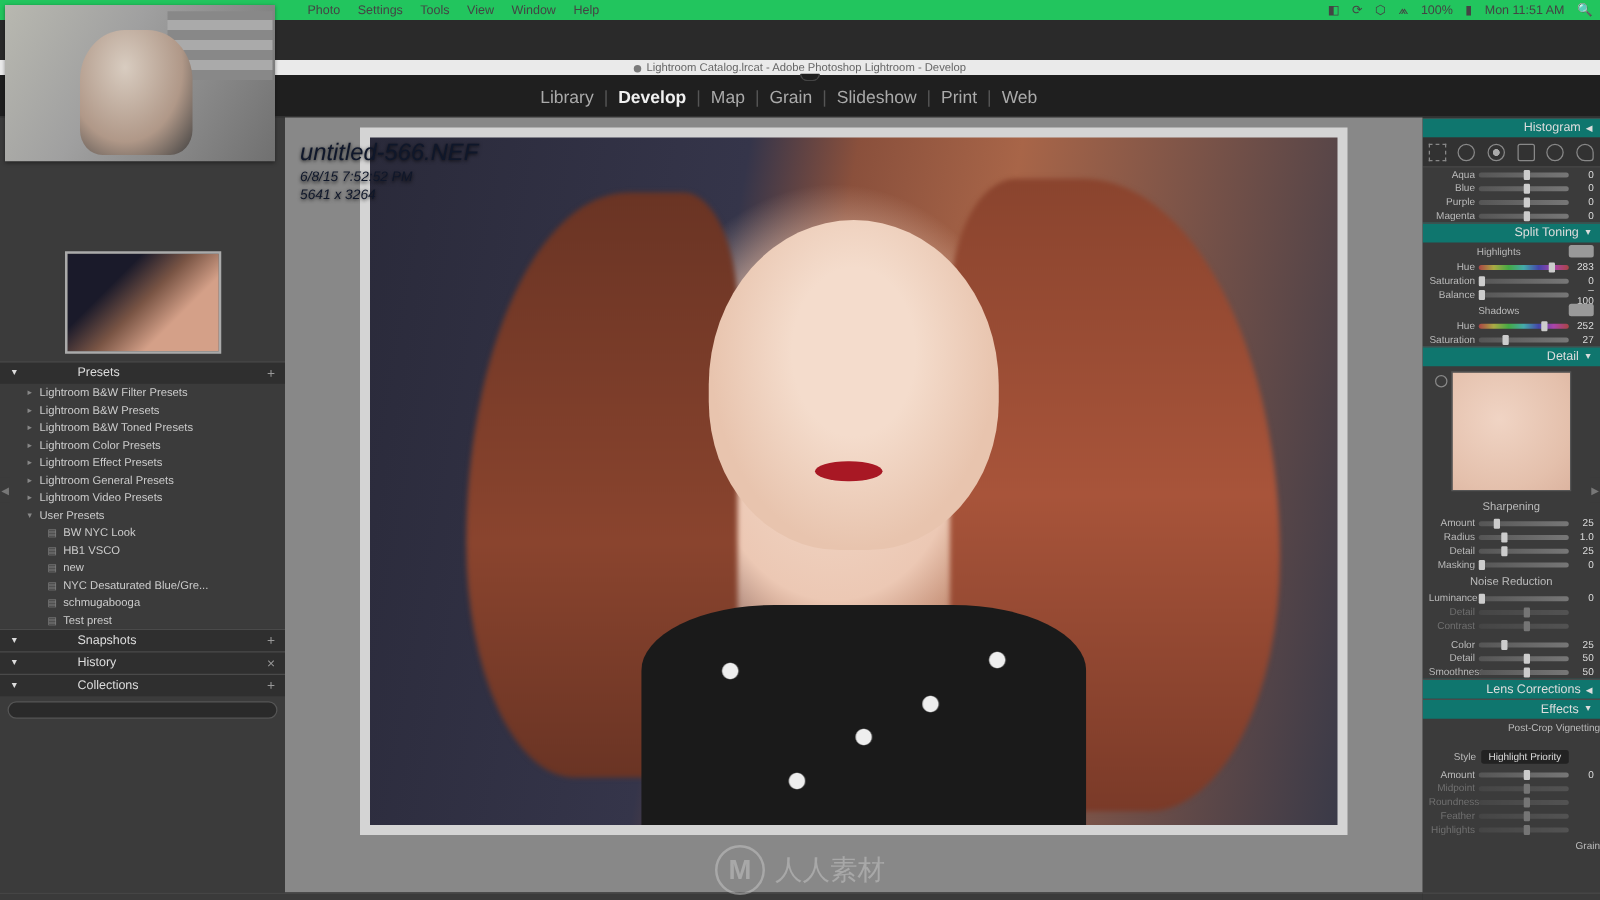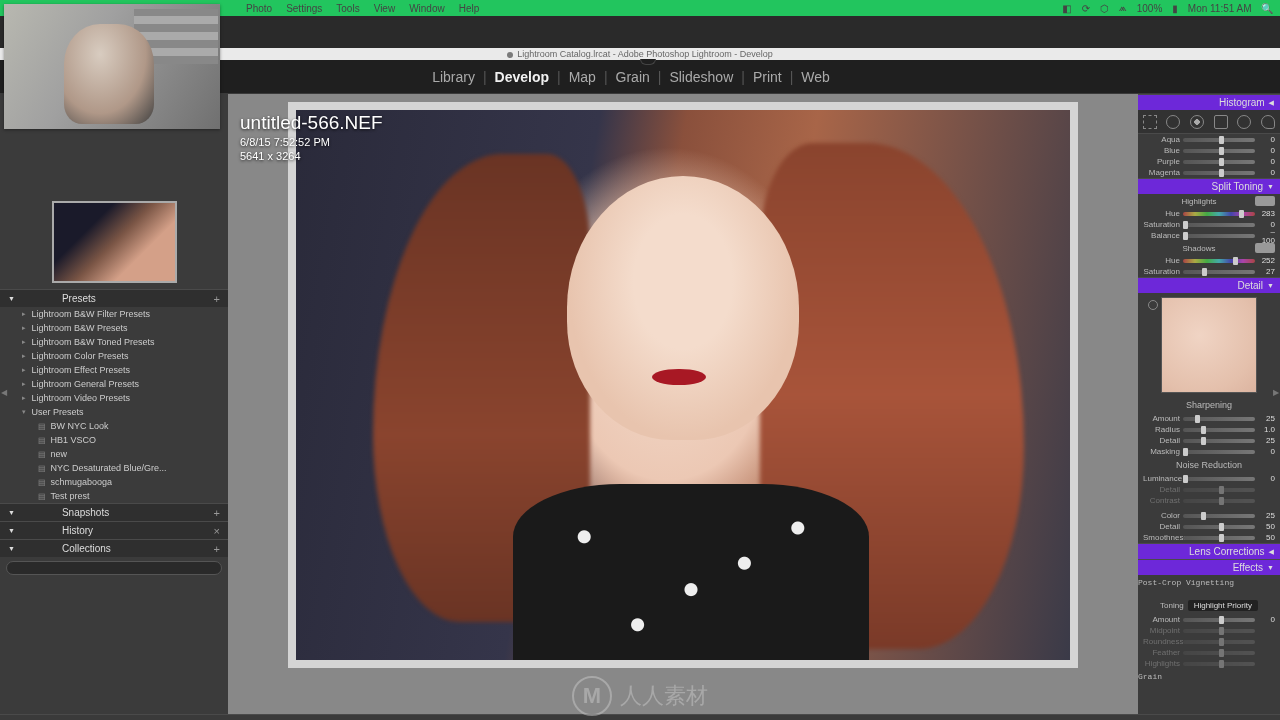--- a/index.html
+++ b/index.html
@@ -59,27 +59,27 @@
 .photo .hair-r { position:absolute; right:6%; top:6%; width:34%; height:92%; background:linear-gradient(180deg,#8a442e,#a8543a 50%,#7a3a28); border-radius:20% 60% 40% 20%; filter:blur(2px); }
 .photo .face { position:absolute; left:35%; top:12%; width:30%; height:48%; background:radial-gradient(ellipse at 50% 40%,#f4dccc 30%,#e8c4ae 70%); border-radius:50% 50% 45% 45%; }
 .photo .lips { position:absolute; left:46%; top:47%; width:7%; height:3%; background:#a81824; border-radius:50%; }
 .photo .dress { position:absolute; left:28%; bottom:0; width:46%; height:32%; background:
   radial-gradient(circle at 20% 30%,#eee 6px,transparent 7px),
   radial-gradient(circle at 50% 60%,#eee 6px,transparent 7px),
   radial-gradient(circle at 80% 25%,#eee 6px,transparent 7px),
   radial-gradient(circle at 35% 80%,#eee 6px,transparent 7px),
   radial-gradient(circle at 65% 45%,#eee 6px,transparent 7px),
   #1a1a1a; border-radius:30% 30% 0 0; }
-.overlay-info { position:absolute; left:12px; top:18px; color:#ffffff; text-shadow:0 1px 3px rgba(0,0,0,.8); z-index:5; }
+.overlay-info { position:absolute; left:12px; top:18px; color:#0f172a; text-shadow:0 1px 3px rgba(0,0,0,.8); z-index:5;font-style:italic; }
 .overlay-info .fname { font-size:19px; font-weight:500; }
 .overlay-info .ts { font-size:11px; margin-top:2px; }
 .overlay-info .dim { font-size:11px; margin-top:2px; }
 
 
-.rp-hdr { height:16px; background:#6d28d9; display:flex; align-items:center; justify-content:flex-end; padding:0 6px; font-size:10px; color:#ddd; border-top:1px solid #4a4a4a; }
+.rp-hdr { height:16px; background:#0f766e; display:flex; align-items:center; justify-content:flex-end; padding:0 6px; font-size:10px; color:#ddd; border-top:1px solid #4a4a4a; }
 .rp-hdr .tri { margin-left:4px; font-size:7px; }
 .rp-hdr.left-sub { justify-content:center; font-size:9px; color:#bbb; background:transparent; border:none; }
 .toolstrip { height:24px; background:#323232; display:flex; align-items:center; justify-content:space-around; border-bottom:1px solid #4a4a4a; }
 .toolstrip .tool { width:14px; height:14px; border:1px solid #888; border-radius:3px; }
 .toolstrip .tool.crop { border-radius:0; border-style:dashed; }
 .toolstrip .tool.circ { border-radius:50%; }
 .toolstrip .tool.dot { border-radius:50%; background:radial-gradient(circle,#aaa 30%,transparent 35%); }
 .toolstrip .tool.sq { border-radius:2px; }
 .toolstrip .tool.eye { border-radius:50%; }
 .toolstrip .tool.brush { border-radius:50% 50% 20% 50%; }
@@ -88,21 +88,21 @@
 .slider-row .track { flex:1; height:4px; background:linear-gradient(90deg,#555,#777); border-radius:2px; position:relative; }
 .slider-row .track.hue { background:linear-gradient(90deg,#a44,#aa4,#4a4,#4aa,#44a,#a4a,#a44); }
 .slider-row .track .knob { position:absolute; top:-2px; width:5px; height:8px; background:#ccc; border-radius:1px; }
 .slider-row .val { width:20px; text-align:right; font-size:8px; color:#ddd; }
 .slider-row.dim { opacity:.4; }
 .swatch-row { display:flex; align-items:center; height:14px; padding:0 5px; }
 .swatch-row .lbl { flex:1; text-align:center; font-size:8px; color:#bbb; }
 .swatch-row .sw { width:20px; height:10px; background:#999; border-radius:2px; }
 .detail-preview { width:96px; height:96px; margin:4px auto; background:radial-gradient(circle at 40% 40%,#f0d4c4,#e4c0ac 70%,#dcb4a0); border:1px solid #555; position:relative; }
 .detail-preview .picker { position:absolute; left:-14px; top:2px; width:10px; height:10px; border:1px solid #888; border-radius:50%; }
-.vignette-sub { text-align:left; font-size:8px; color:#bbb; padding:3px 0 12px;font-family:Liberation Mono, monospace; }
+.vignette-sub { text-align:right; font-size:8px; color:#bbb; padding:3px 0 12px; }
 .style-row { display:flex; align-items:center; justify-content:center; gap:4px; font-size:8px; color:#bbb; padding:1px 0 3px; }
 .style-row .sel { background:#222; padding:1px 6px; border-radius:2px; color:#ddd; }
 
 
 .bottombar { height:34px; background:#3a3a3a; display:flex; align-items:center; padding:0 10px; border-top:1px solid #4a4a4a; }
 .bottombar.left { width:228px; justify-content:center; gap:8px; }
 .bottombar.center { flex:1; gap:10px; }
 .bottombar.right { width:142px; justify-content:center; gap:6px; }
 .btn { background:#555; color:#ddd; font-size:10px; padding:4px 16px; border-radius:3px; border:1px solid #6a6a6a; cursor:pointer; }
 .viewmode { width:18px; height:14px; background:#222; border:1px solid #666; border-radius:2px; }
@@ -422,21 +422,21 @@
         <span>Lens Corrections</span>
         <span class="tri">◀</span>
       </div>
 
     <div class="rp-hdr">
         <span>Effects</span>
         <span class="tri">▼</span>
       </div>
     <div class="vignette-sub">Post-Crop Vignetting</div>
     <div class="style-row">
-        <span>Toning</span>
+        <span>Style</span>
         <span class="sel">Highlight Priority</span>
       </div>
     <div id="vig">
         <div class="slider-row">
     <span class="lbl">Amount</span>
     <span class="track">
             <span class="knob" style="left:50%"></span>
           </span>
     <span class="val">0</span>
   </div>

